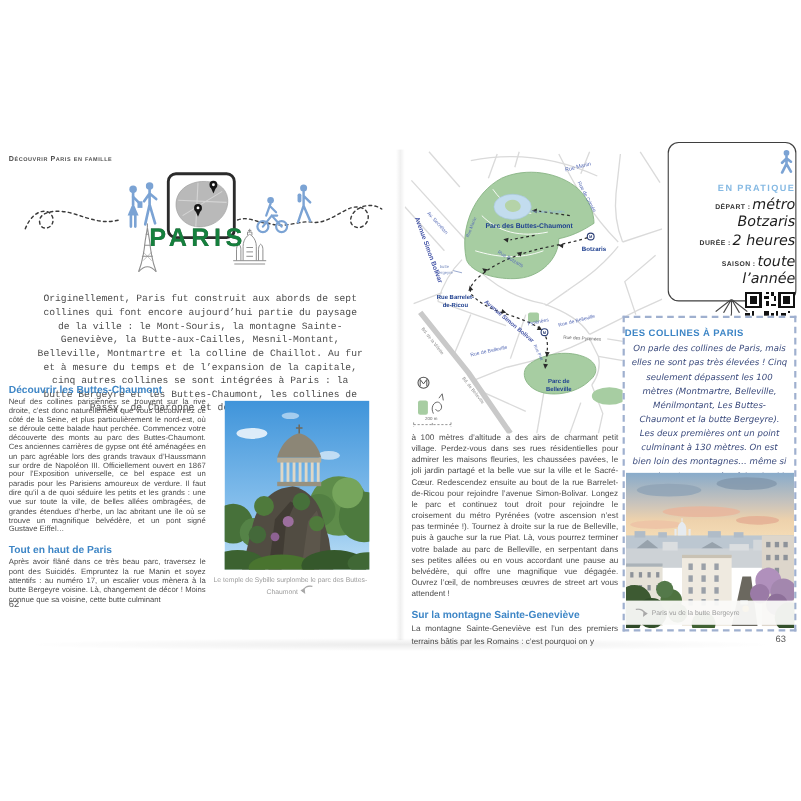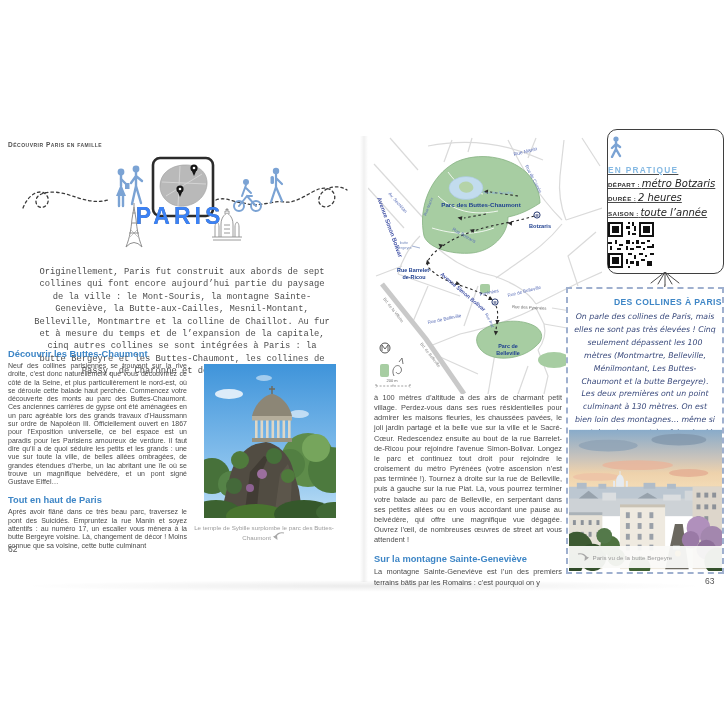--- a/index.html
+++ b/index.html
@@ -2,45 +2,45 @@
 <html><head>
 <meta charset="utf-8">
 <style>
   html,body{margin:0;padding:0;background:#fff;}
   .canvas{position:relative;width:728px;height:728px;background:#fff;overflow:hidden;
           font-family:"Liberation Sans",sans-serif;color:#4b4b4b;}
   .abs{position:absolute;}
   
   .kicker{left:8px;top:141px;font-size:6.5px;letter-spacing:.5px;color:#4f4f4f;
           font-variant:small-caps;font-weight:bold;}
-  .title{left:60px;top:204px;width:240px;text-align:center;color:#3b82f6;
+  .title{left:60px;top:204px;width:240px;text-align:center;color:#15803d;
          font-weight:800;font-size:23px;letter-spacing:4px;line-height:24px;
          font-family:"Liberation Sans",sans-serif;text-shadow:0 0 .4px #555;}
   .intro{left:32px;top:266px;width:300px;text-align:center;font-family:Liberation Mono, monospace;
          font-size:8.8px;line-height:12.4px;color:#4e4e4e;}
   .colL{left:8px;top:349px;width:179px;}
   .h3{color:#3e86c6;font-weight:bold;font-size:9.3px;margin:0 0 3px 0;}
   .h3.spaced{margin-top:9px;}
   .body-s{font-size:7px;line-height:8.3px;text-align:justify;color:#4b4b4b;margin:0;}
   .body-m{font-size:7.4px;line-height:10.15px;text-align:justify;color:#4b4b4b;margin:0;}
   .photoL{left:204px;top:364px;width:132px;height:154px;overflow:hidden;}
   .capL{left:186px;top:524px;width:156px;text-align:center;font-size:6.2px;line-height:8px;color:#9b9b9b;}
   .pagenum{font-size:8.5px;color:#555;}
   
   .mapwrap{left:368px;top:136px;width:234px;height:258px;}
   .colR{left:374px;top:393px;width:188px;}
   .pratique{left:607px;top:129px;width:115px;height:143px;border:1.6px solid #3f3f3f;
-            border-radius:10px;background:#fff;text-align:left;text-decoration:underline;}
+            border-radius:10px;background:#fff;text-align:right;}
   .pr-title{color:#85b9e3;font-weight:bold;font-size:8.3px;letter-spacing:1.3px;margin-top:3px;}
   .pr-row{font-size:6.2px;color:#333;margin-top:3.2px;}
   .pr-row b{font-weight:bold;letter-spacing:.4px;}
-  .pr-val{font-style:italic;font-family:"DejaVu Sans",sans-serif;font-size:10px;color:#1d1d1d;}
+  .pr-val{font-style:italic;font-family:"DejaVu Sans",sans-serif;font-size:13px;color:#1d1d1d;}
   .sidebox{left:566px;top:287px;width:158px;height:287px;border:2px dashed #9fb0cf;
            background:#fff;box-sizing:border-box;}
-  .sb-title{left:568px;top:297px;width:154px;text-align:right;color:#3e86c6;font-weight:bold;
+  .sb-title{left:568px;top:297px;width:154px;text-align:left;color:#3e86c6;font-weight:bold;
             font-size:8.6px;letter-spacing:.4px;}
   .sb-body{left:574px;top:311px;width:142px;text-align:center;font-style:italic;
            font-family:"DejaVu Sans",sans-serif;font-size:7.8px;line-height:12.9px;color:#3a4a7c;}
   .photoR{left:568.5px;top:428px;width:153px;height:143px;overflow:hidden;}
   .capR{left:568.5px;top:546px;width:153px;height:22px;background:rgba(250,250,248,.95);
         font-size:6.2px;color:#9b9b9b;display:flex;align-items:center;gap:4px;padding-left:7px;box-sizing:border-box;}
   .gutter{left:360px;top:136px;width:8px;height:446px;
           background:linear-gradient(90deg,rgba(0,0,0,0) 0%,rgba(0,0,0,.06) 50%,rgba(0,0,0,0) 100%);}
   .shadow{left:20px;top:580px;width:688px;height:12px;
           background:radial-gradient(ellipse at center,rgba(0,0,0,.08),rgba(0,0,0,0) 70%);}

